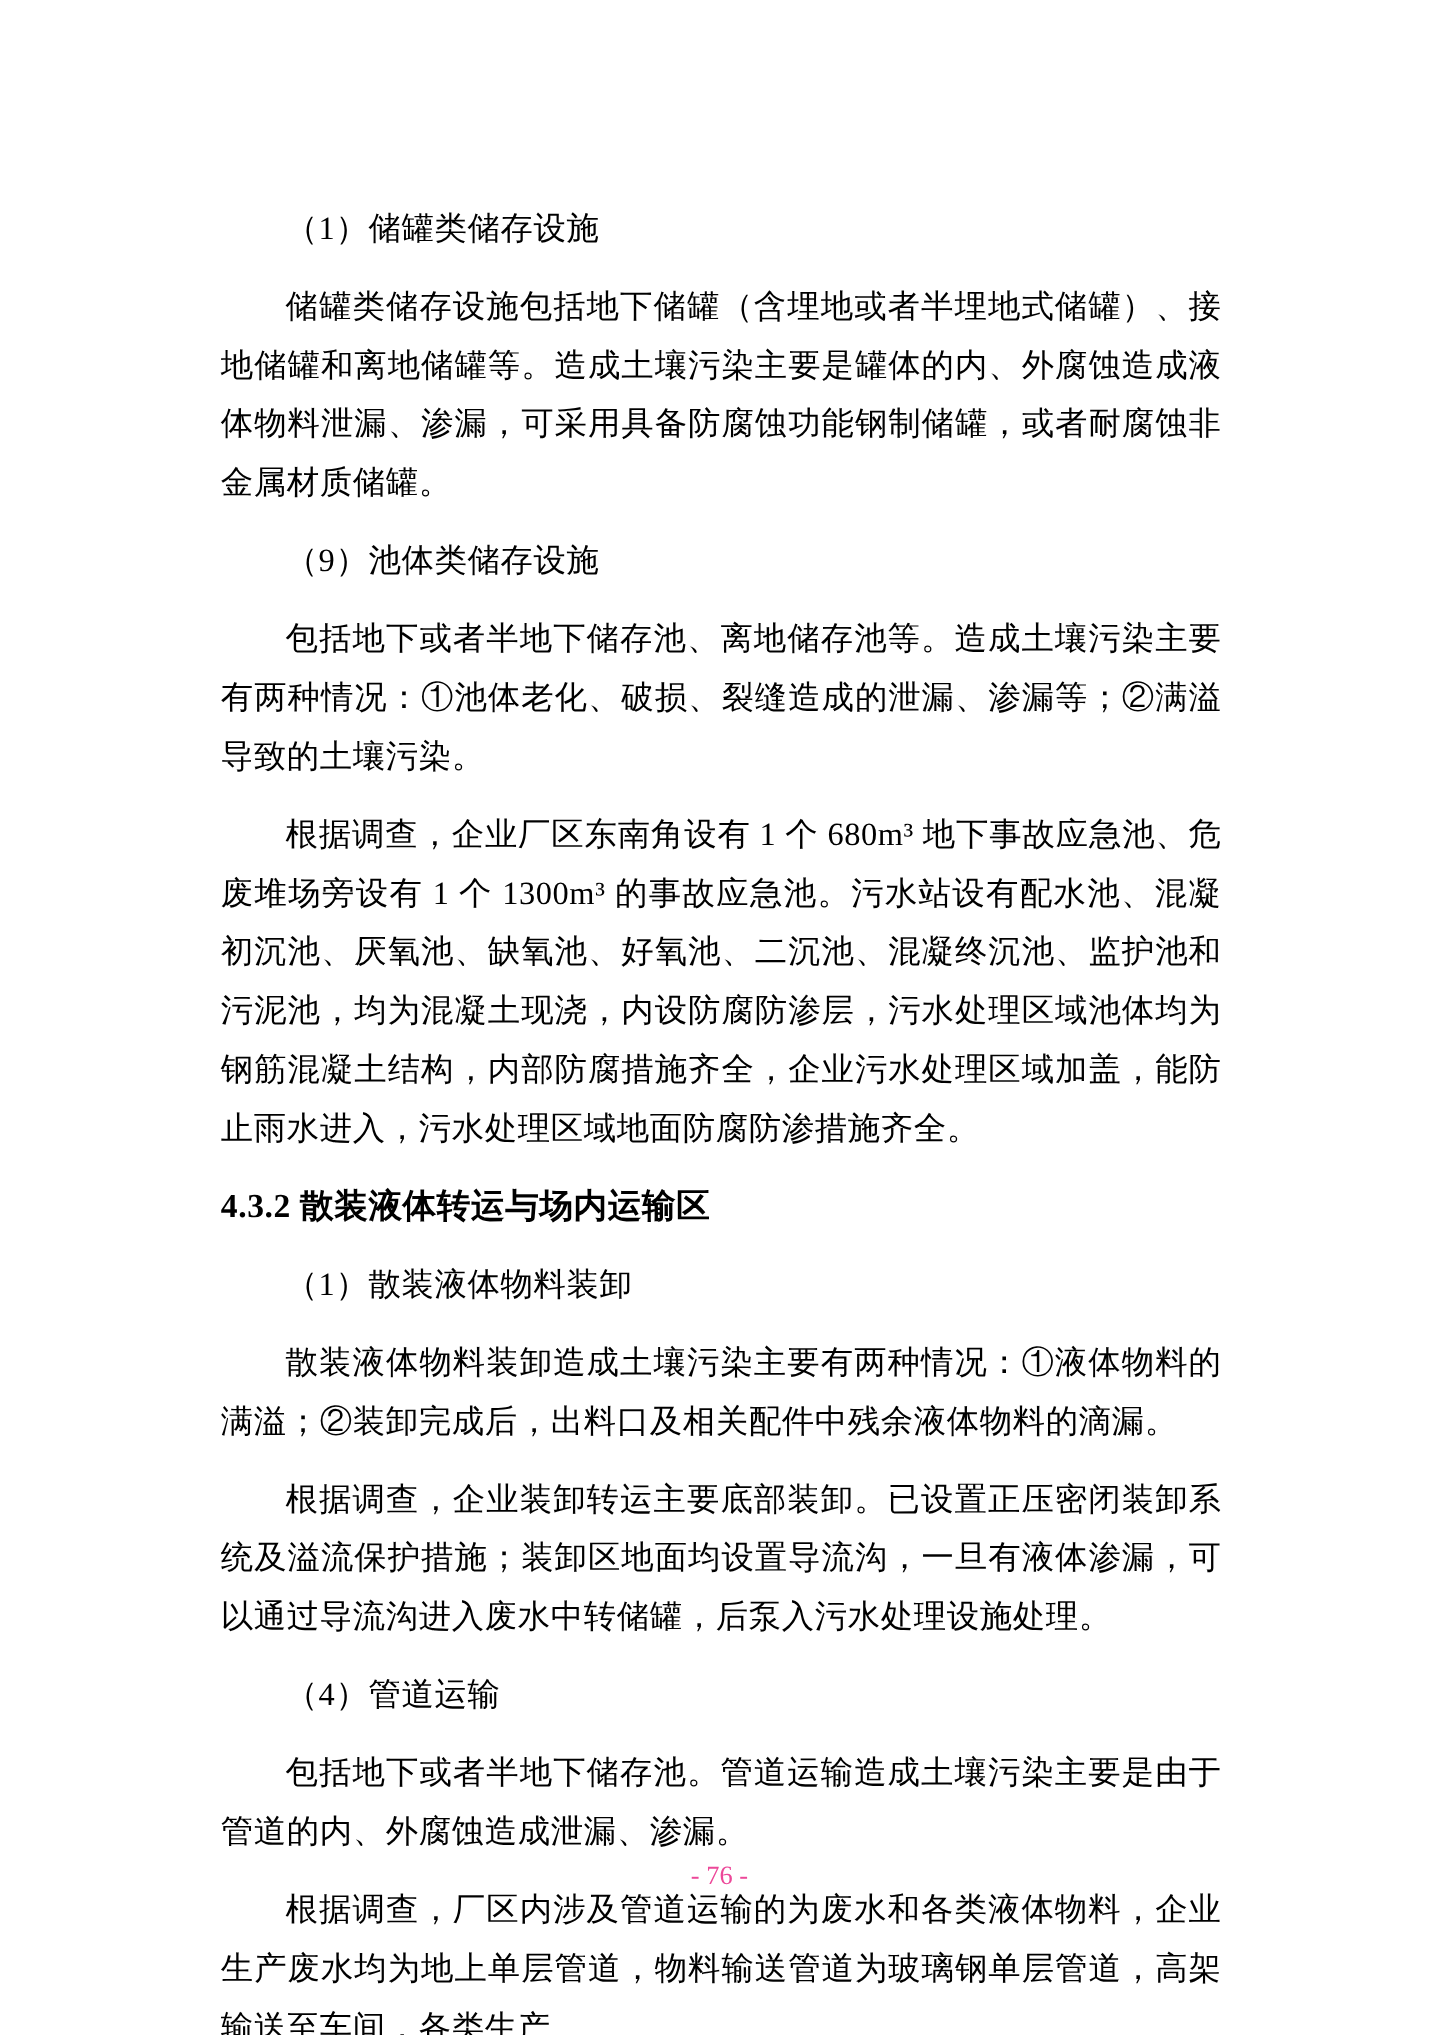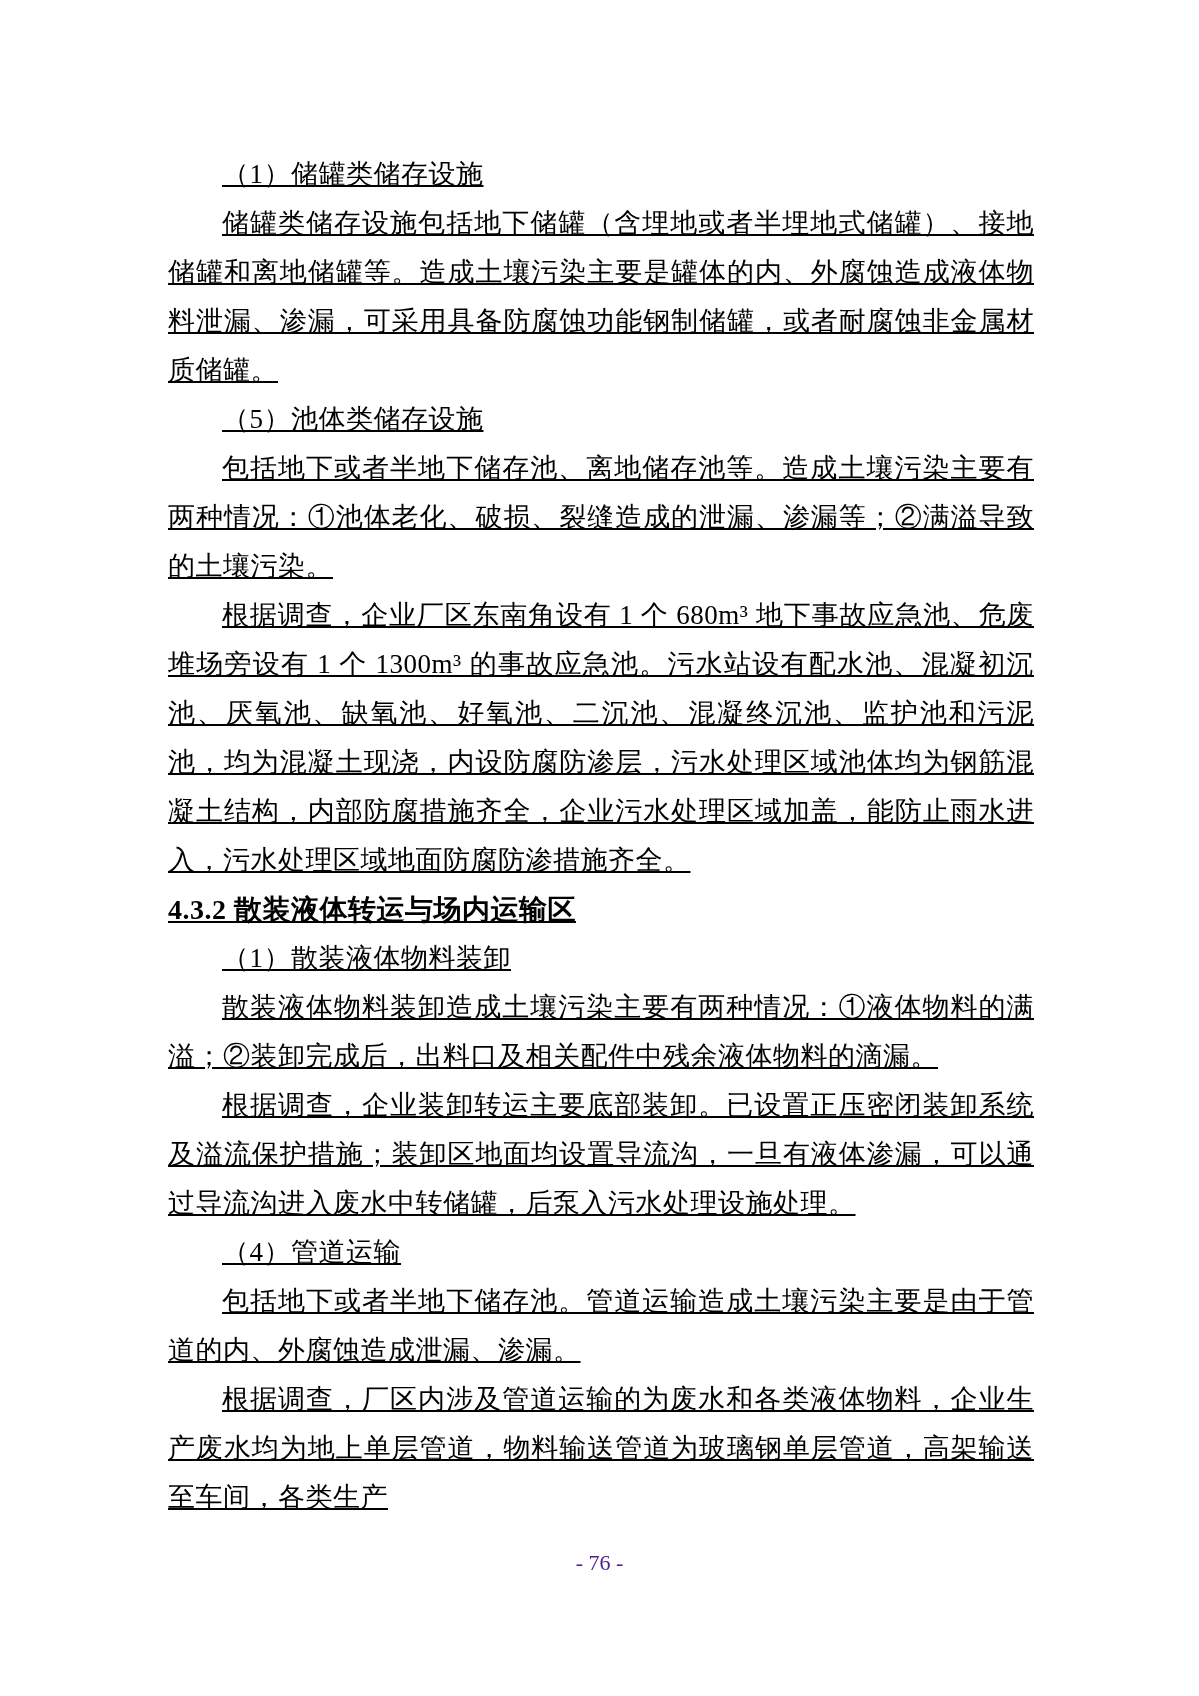--- a/index.html
+++ b/index.html
@@ -16,61 +16,60 @@
     font-family: "Liberation Serif", "DejaVu Serif", serif;
     overflow: hidden;
   }
   .content {
     position: absolute;
     left: 168px;
     top: 150px;
     width: 866px;
   }
   .content p {
-    margin: 0;
+    margin: 16px;
     padding: 0;
     font-size: 27px;
     line-height: 49px;
     text-align: justify;
     text-justify: inter-ideograph;
     text-align-last: left;
     letter-spacing: 0.5px;
     word-break: break-all;
-    text-decoration: underline;
   }
   .content p.indent {
     text-indent: 2em;
   }
   .content p.heading {
     font-weight: bold;
     font-size: 28px;
     text-indent: 0;
     text-align: right;
     font-family: "Liberation Serif", "DejaVu Serif", serif;
   }
   .footer {
     position: absolute;
     top: 1548px;
     left: 0;
     width: 100%;
     text-align: center;
     font-size: 22px;
     line-height: 30px;
     font-family: "Liberation Serif", "DejaVu Serif", serif;
-    color: #4c1d95;
+    color: #ec4899;
   }
 </style>
 </head>
 <body>
 
 <div class="page">
   <div class="content">
     <p class="indent">（1）储罐类储存设施</p>
     <p class="indent">储罐类储存设施包括地下储罐（含埋地或者半埋地式储罐）、接地储罐和离地储罐等。造成土壤污染主要是罐体的内、外腐蚀造成液体物料泄漏、渗漏，可采用具备防腐蚀功能钢制储罐，或者耐腐蚀非金属材质储罐。</p>
-    <p class="indent">（5）池体类储存设施</p>
+    <p class="indent">（9）池体类储存设施</p>
     <p class="indent">包括地下或者半地下储存池、离地储存池等。造成土壤污染主要有两种情况：①池体老化、破损、裂缝造成的泄漏、渗漏等；②满溢导致的土壤污染。</p>
     <p class="indent">根据调查，企业厂区东南角设有 1 个 680m³ 地下事故应急池、危废堆场旁设有 1 个 1300m³ 的事故应急池。污水站设有配水池、混凝初沉池、厌氧池、缺氧池、好氧池、二沉池、混凝终沉池、监护池和污泥池，均为混凝土现浇，内设防腐防渗层，污水处理区域池体均为钢筋混凝土结构，内部防腐措施齐全，企业污水处理区域加盖，能防止雨水进入，污水处理区域地面防腐防渗措施齐全。</p>
     <p class="heading">4.3.2 散装液体转运与场内运输区</p>
     <p class="indent">（1）散装液体物料装卸</p>
     <p class="indent">散装液体物料装卸造成土壤污染主要有两种情况：①液体物料的满溢；②装卸完成后，出料口及相关配件中残余液体物料的滴漏。</p>
     <p class="indent">根据调查，企业装卸转运主要底部装卸。已设置正压密闭装卸系统及溢流保护措施；装卸区地面均设置导流沟，一旦有液体渗漏，可以通过导流沟进入废水中转储罐，后泵入污水处理设施处理。</p>
     <p class="indent">（4）管道运输</p>
     <p class="indent">包括地下或者半地下储存池。管道运输造成土壤污染主要是由于管道的内、外腐蚀造成泄漏、渗漏。</p>
     <p class="indent">根据调查，厂区内涉及管道运输的为废水和各类液体物料，企业生产废水均为地上单层管道，物料输送管道为玻璃钢单层管道，高架输送至车间，各类生产</p>
   </div>

